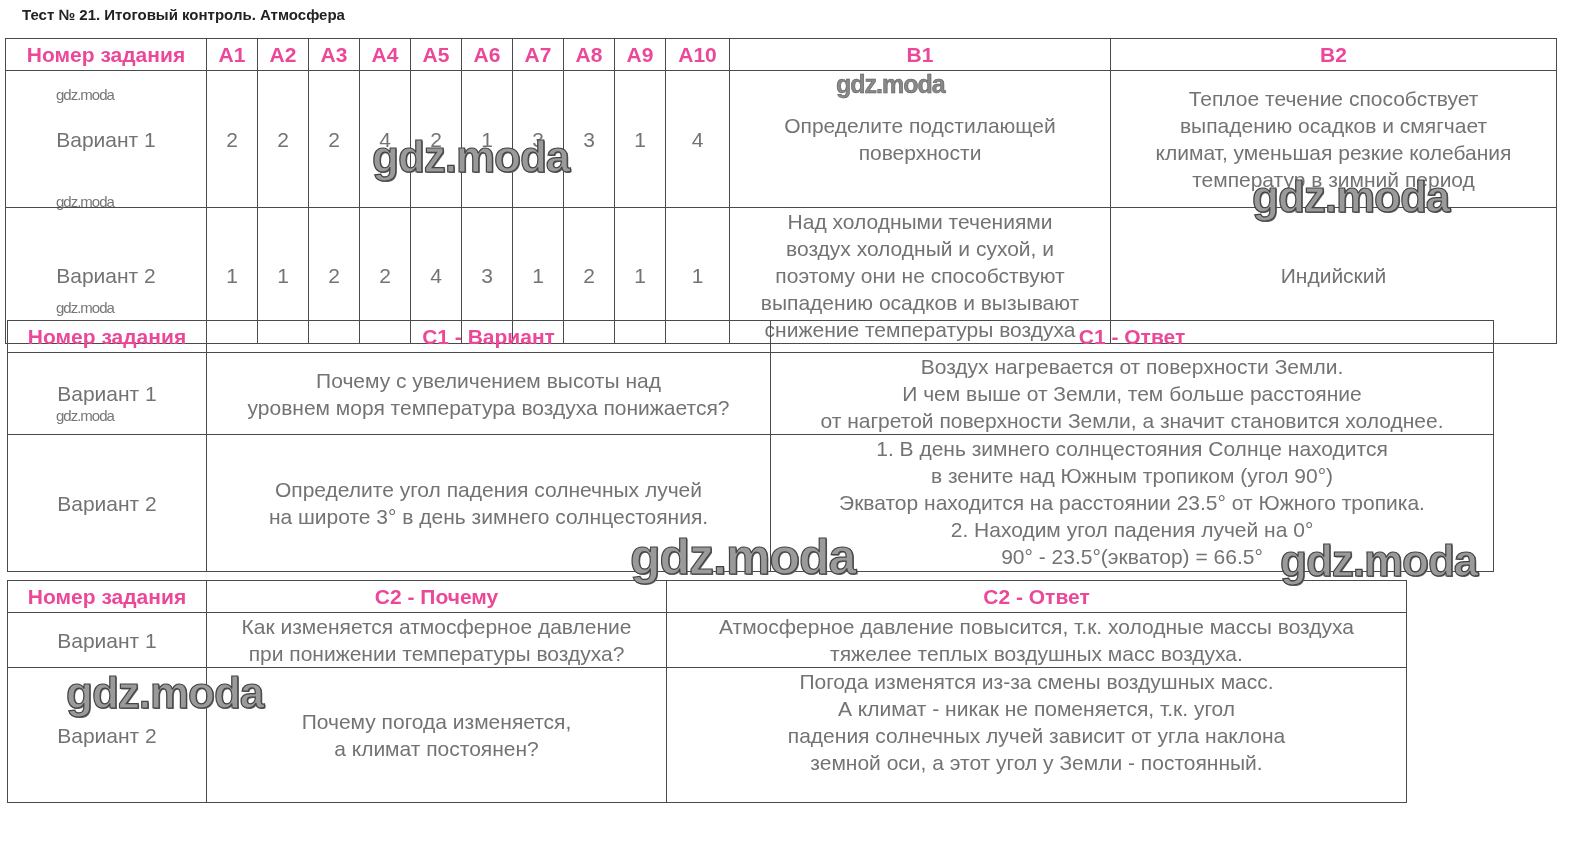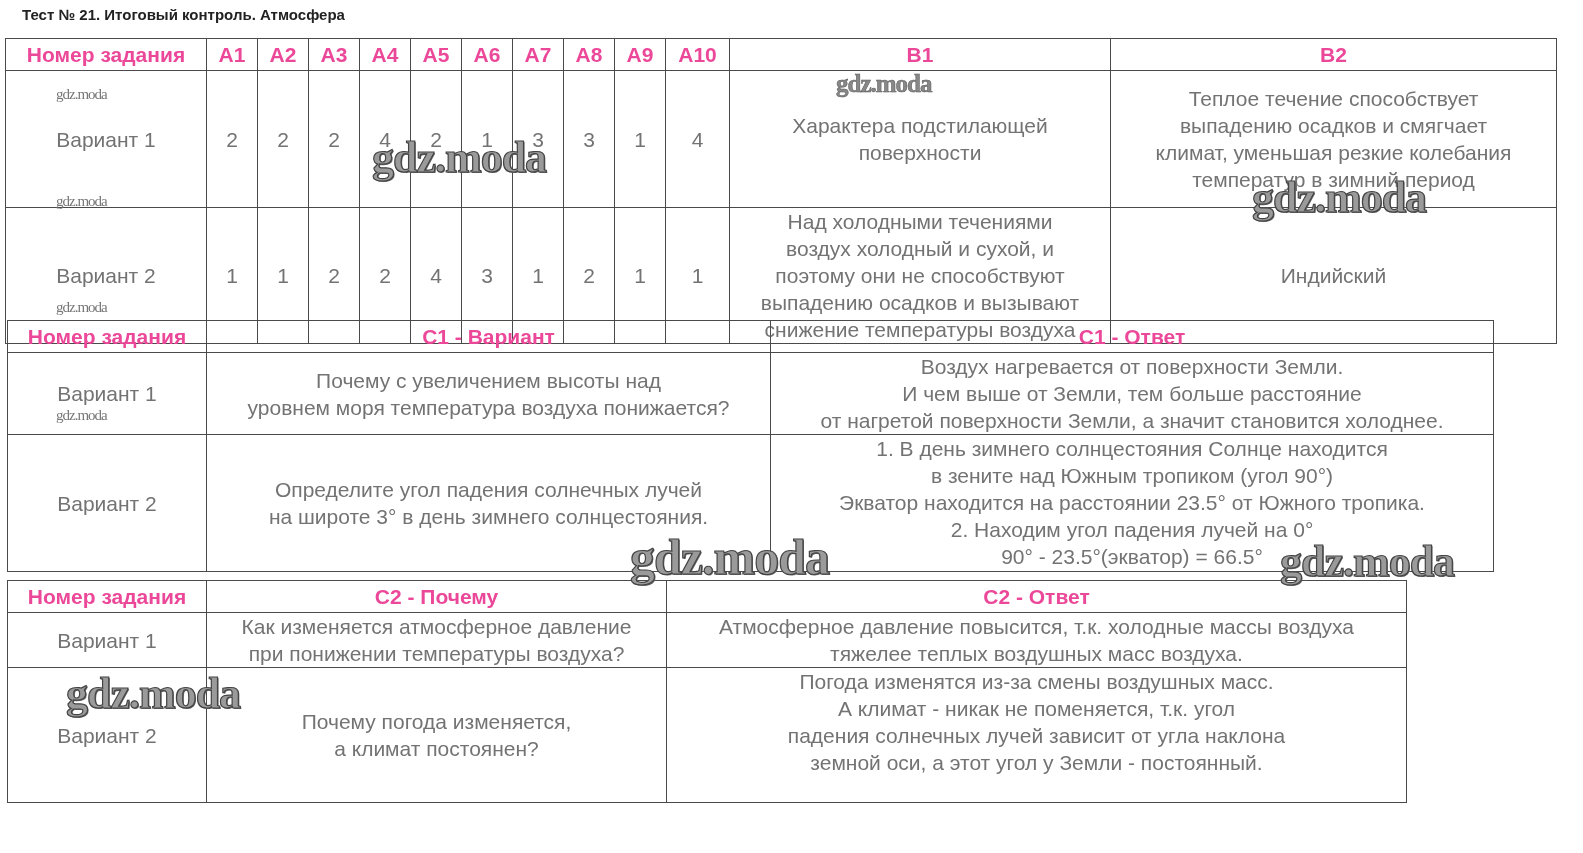--- a/index.html
+++ b/index.html
@@ -13,21 +13,21 @@
   .nl { white-space: pre-line; }
   #t1 { left: 5px; top: 38px; width: 1551px; }
   #t1 .r1 td { height: 136px; }
   #t1 .r2 td { height: 134px; }
   #t2 { left: 7px; top: 320px; width: 1486px; }
   #t2 .r1 td { height: 80px; }
   #t2 .r2 td { height: 136px; }
   #t3 { left: 7px; top: 580px; width: 1399px; }
   #t3 .r1 td { height: 52px; }
   #t3 .r2 td { height: 134px; }
-  .wm { position: absolute; font-family: Liberation Serif, serif; font-weight: bold; color: #8a8a8a;
+  .wm { position: absolute; font-family: Liberation Sans, sans-serif; font-weight: bold; color: #8a8a8a;
         letter-spacing: -1px; pointer-events: none; }
   .wm.big { font-size: 44px; color: #9a9a9a; -webkit-text-stroke: 1.2px #444; text-shadow: 1px 1px 0 #666; }
   .wm.small { font-size: 15px; color: #777; font-weight: normal; }
   .wm.mid { font-size: 25px; color: #888; -webkit-text-stroke: 0.5px #555; }
 </style>
 </head>
 <body>
 
 <div class="title">Тест № 21. Итоговый контроль. Атмосфера</div>
 
@@ -68,21 +68,21 @@
     <td>2</td>
     <td>2</td>
     <td>2</td>
     <td>4</td>
     <td>2</td>
     <td>1</td>
     <td>3</td>
     <td>3</td>
     <td>1</td>
     <td>4</td>
-    <td class="nl">Характера подстилающей
+    <td class="nl">Определите подстилающей
 поверхности</td>
     <td class="nl">Теплое течение способствует
 выпадению осадков и смягчает
 климат, уменьшая резкие колебания
 температур в зимний период</td>
   </tr>
   <tr class="r2">
     <td>Вариант 2</td>
     <td>1</td>
     <td>1</td>

